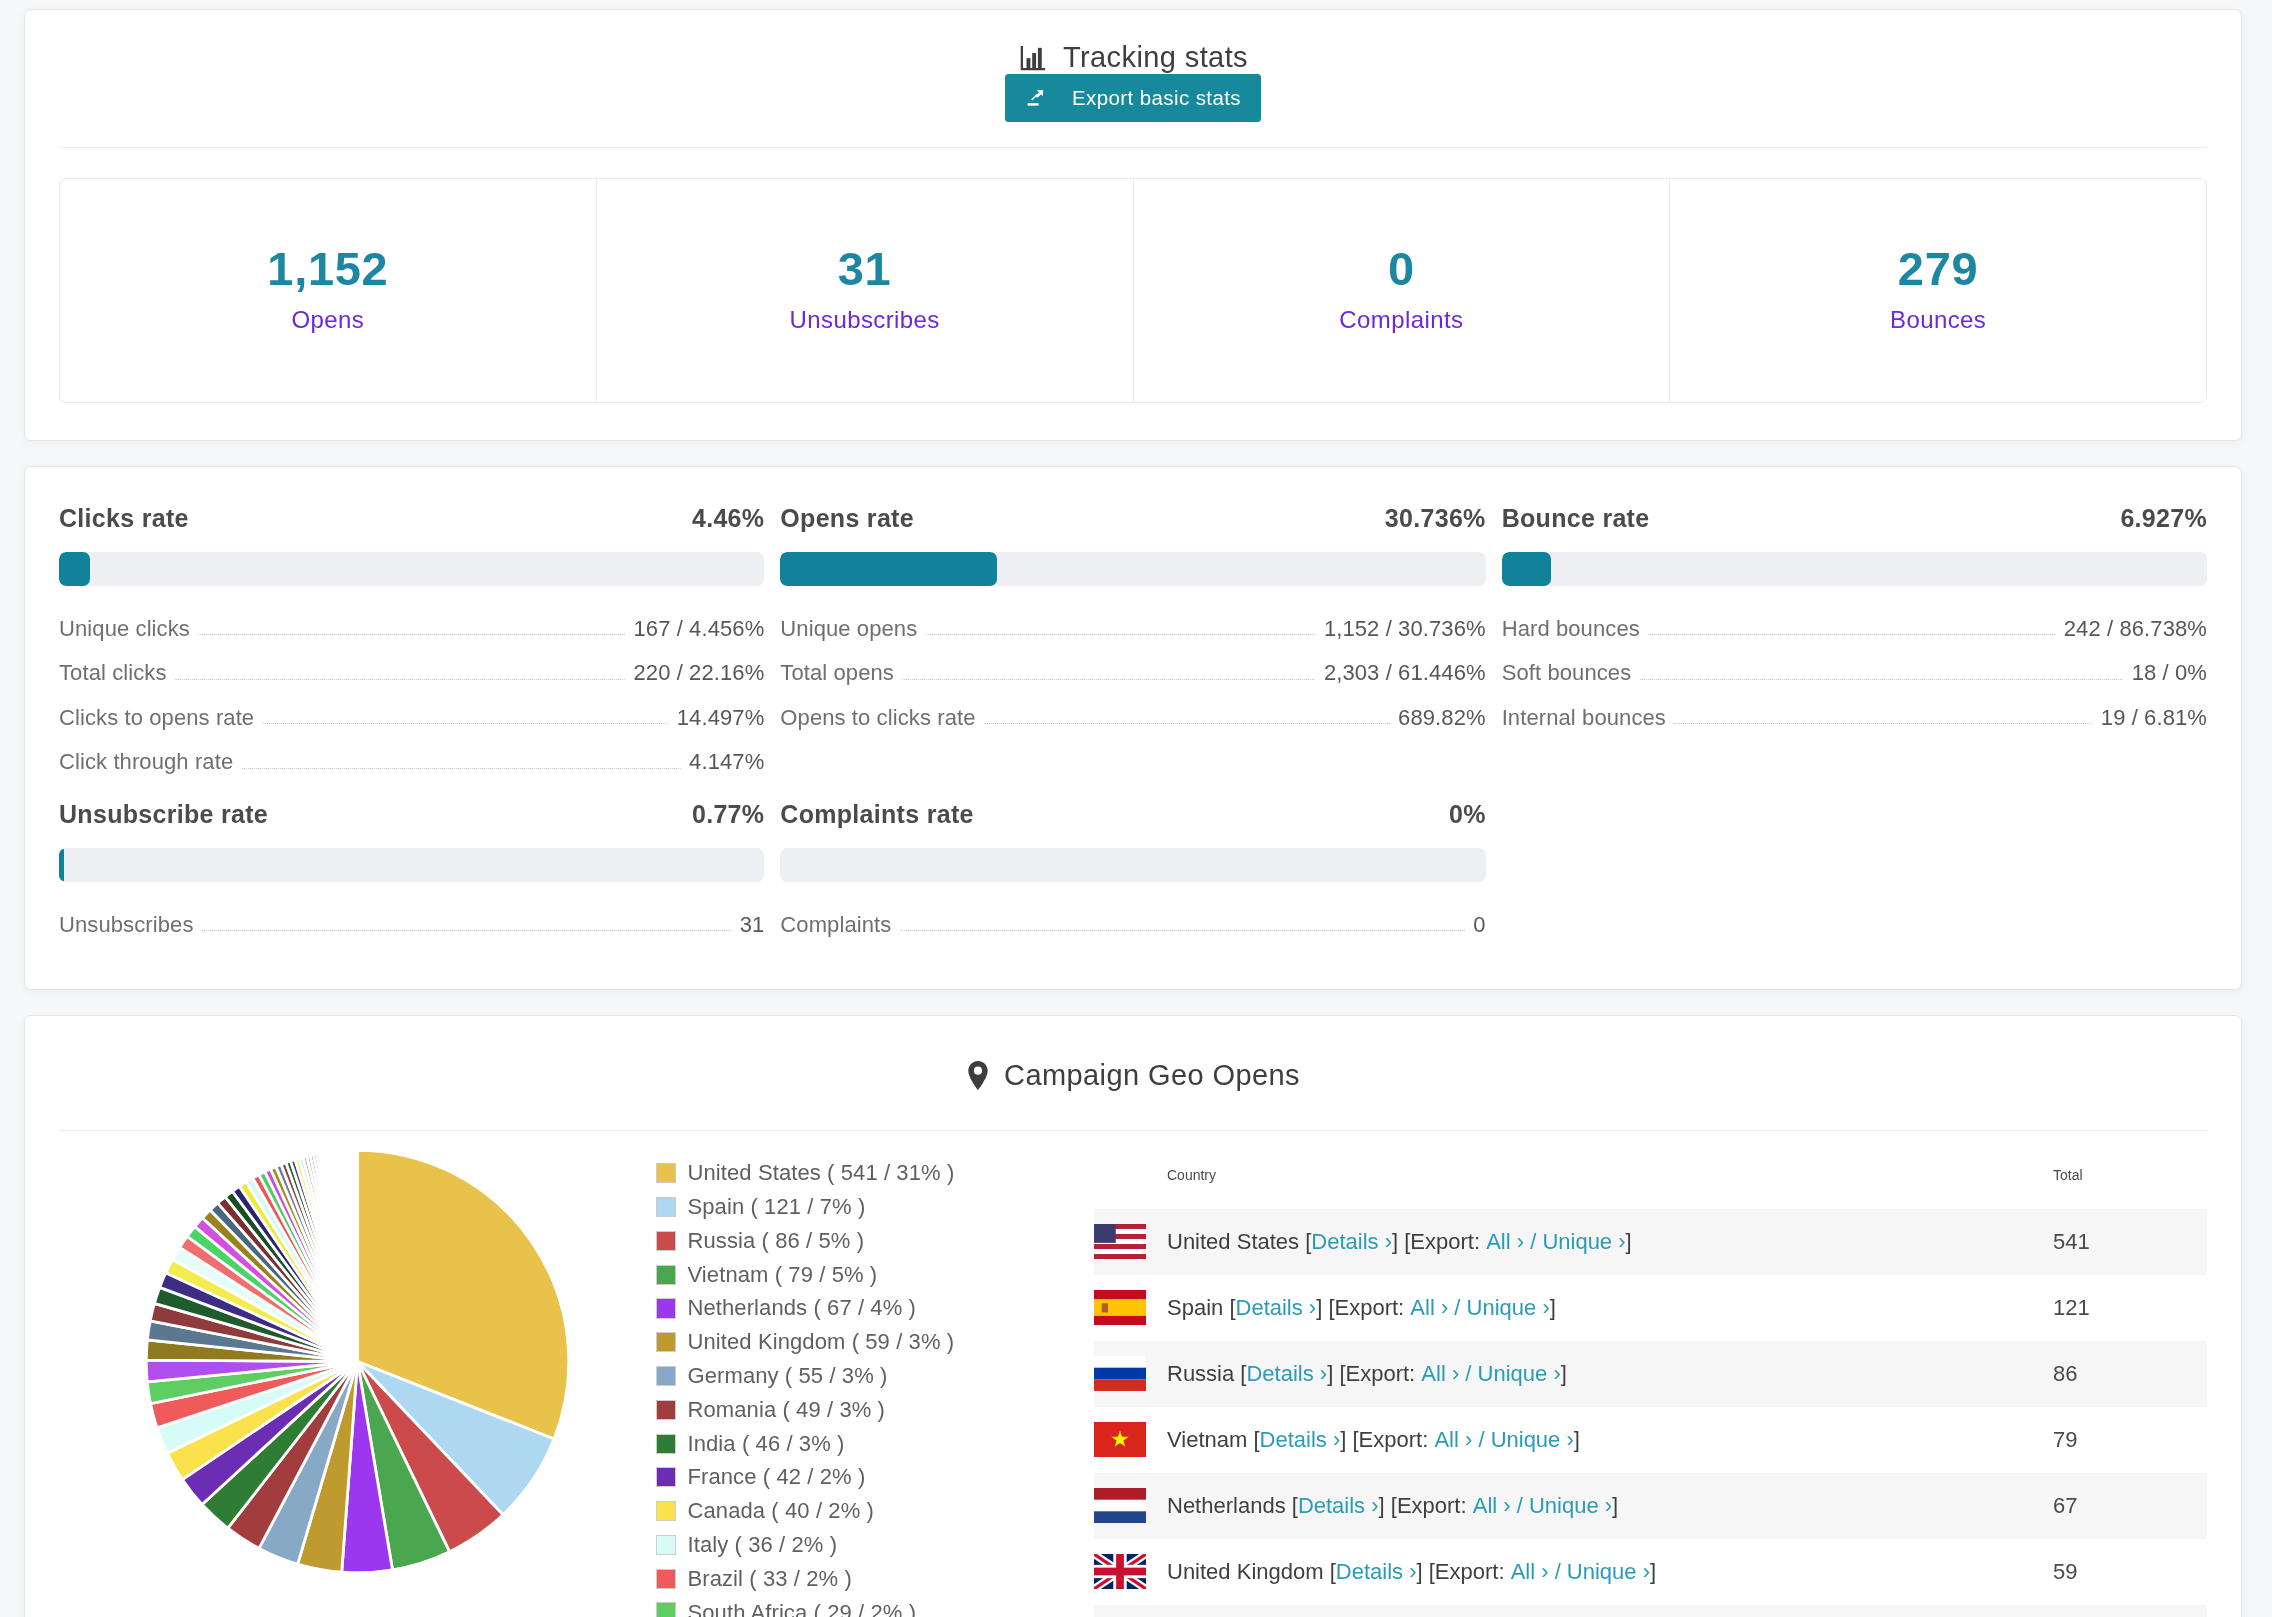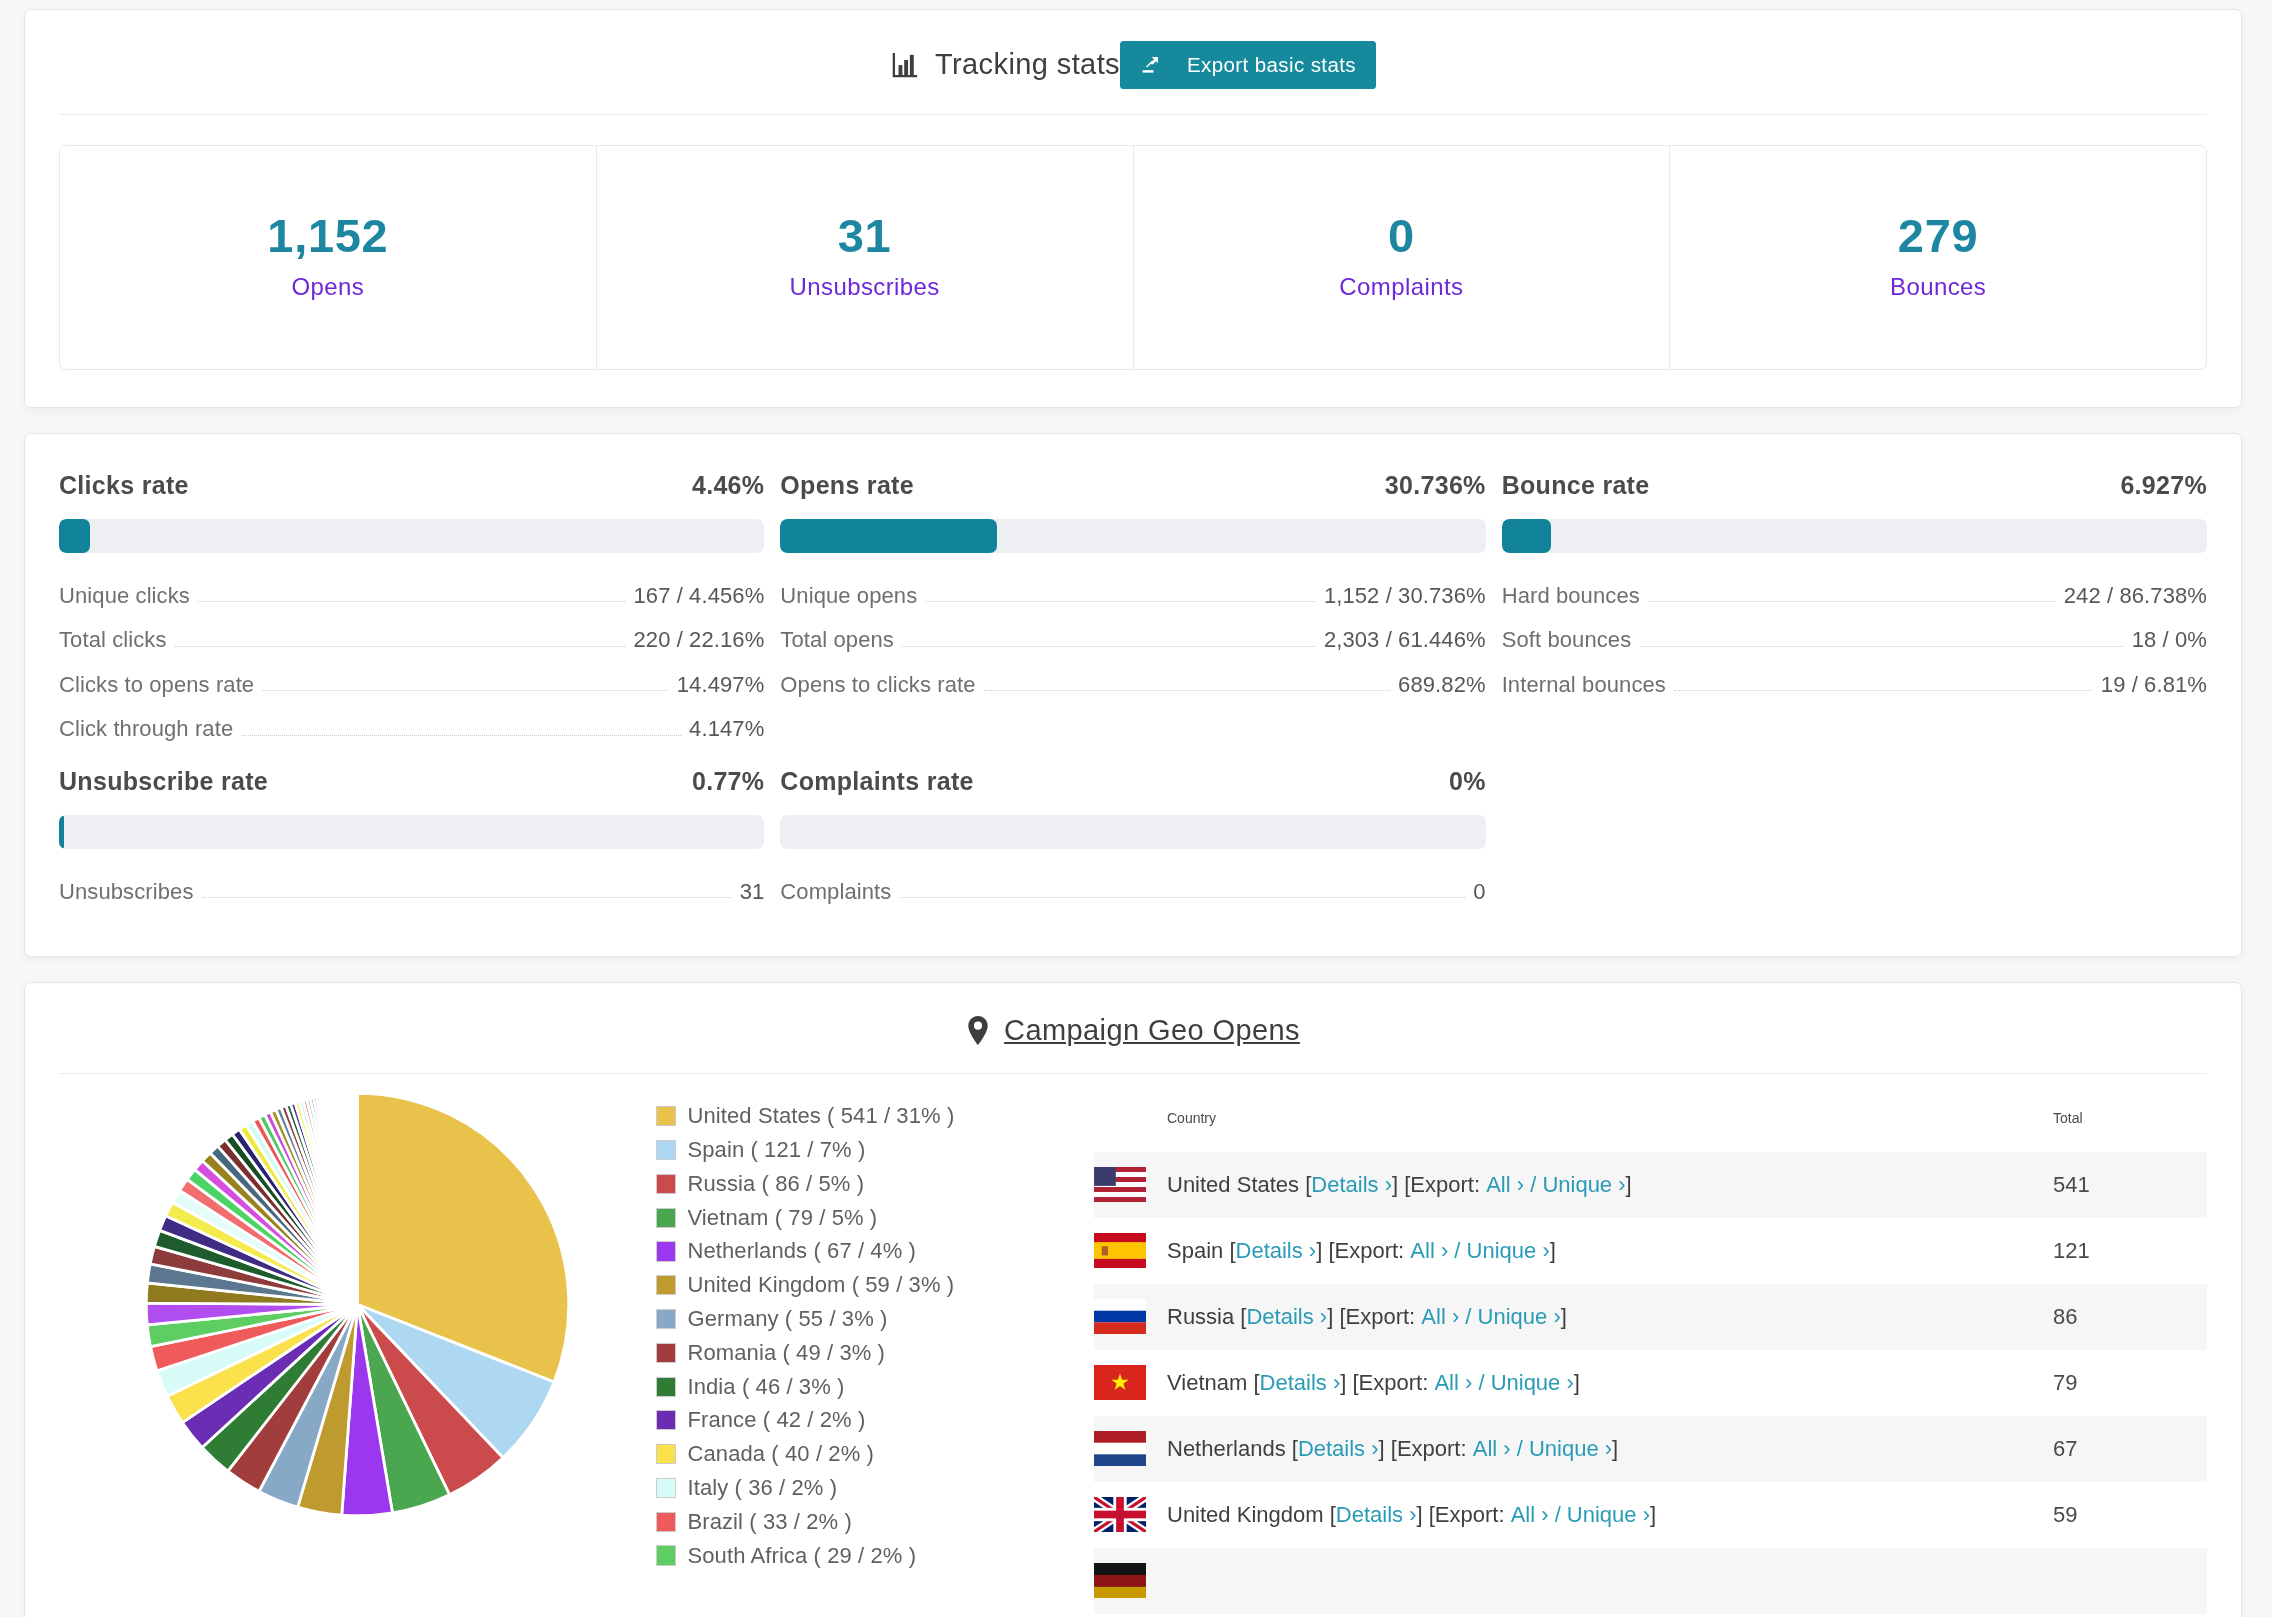--- a/index.html
+++ b/index.html
@@ -11,21 +11,21 @@
   }
   .page{position:relative;z-index:1;padding:8.5px 31px 0 24px;}
   .panel{
     background:#ffffff;border:0.7px solid #e3e6e9;border-radius:7px;
     box-shadow:0 2.1px 7px rgba(60,60,90,.05);
     padding:31px 34px 37px 34px;margin-bottom:25.4px;position:relative;
   }
   
   .panel-head{
     display:flex;align-items:center;justify-content:center;
-    border-bottom:0.7px solid #ececee;padding-bottom:25.4px;
+    border-bottom:0.7px solid #ececee;padding-bottom:25.4px;flex-direction:column;
   }
   .panel-title{
     display:flex;align-items:center;gap:14px;
     font-size:29px;font-weight:500;color:#3e3e41;letter-spacing:0.4px;
   }
   .panel-title svg{display:block;}
   .btn-accent{
     display:flex;align-items:center;gap:26px;border:none;cursor:pointer;
     background:#17899c;color:#fff;font-family:inherit;
     font-size:20.5px;letter-spacing:0.4px;padding:12px 20px;border-radius:3.5px;
@@ -254,21 +254,21 @@
               <span class="leader"></span>
               <span class="val">0</span>
             </div>
           </div>
         </div>
       </div>
   </section>
 
   <section class="panel geo-panel">
     <div class="panel-head">
-      <h2 class="panel-title" style="margin:0;text-decoration:underline;">
+      <h2 class="panel-title" style="margin:12px;">
         <svg width="24" height="31" viewBox="0 0 24 32">
           <path d="M12 1C6.5 1 2 5.5 2 11c0 7.4 10 20 10 20s10-12.6 10-20C22 5.5 17.5 1 12 1zm0 14.2a4.2 4.2 0 1 1 0-8.4 4.2 4.2 0 0 1 0 8.4z" fill="#3e3e41"></path>
         </svg>
         <span>Campaign Geo Opens</span>
       </h2>
     </div>
     <div class="geo-body">
       <div class="pie-wrap">
         <svg id="pieSvg" width="431" height="431" viewBox="0 0 610 610">
             <path d="M305 305 L305.00 6.00 A299 299 0 0 1 583.16 414.68 Z" fill="#e8c24a" stroke="#ffffff" stroke-width="4"></path>

